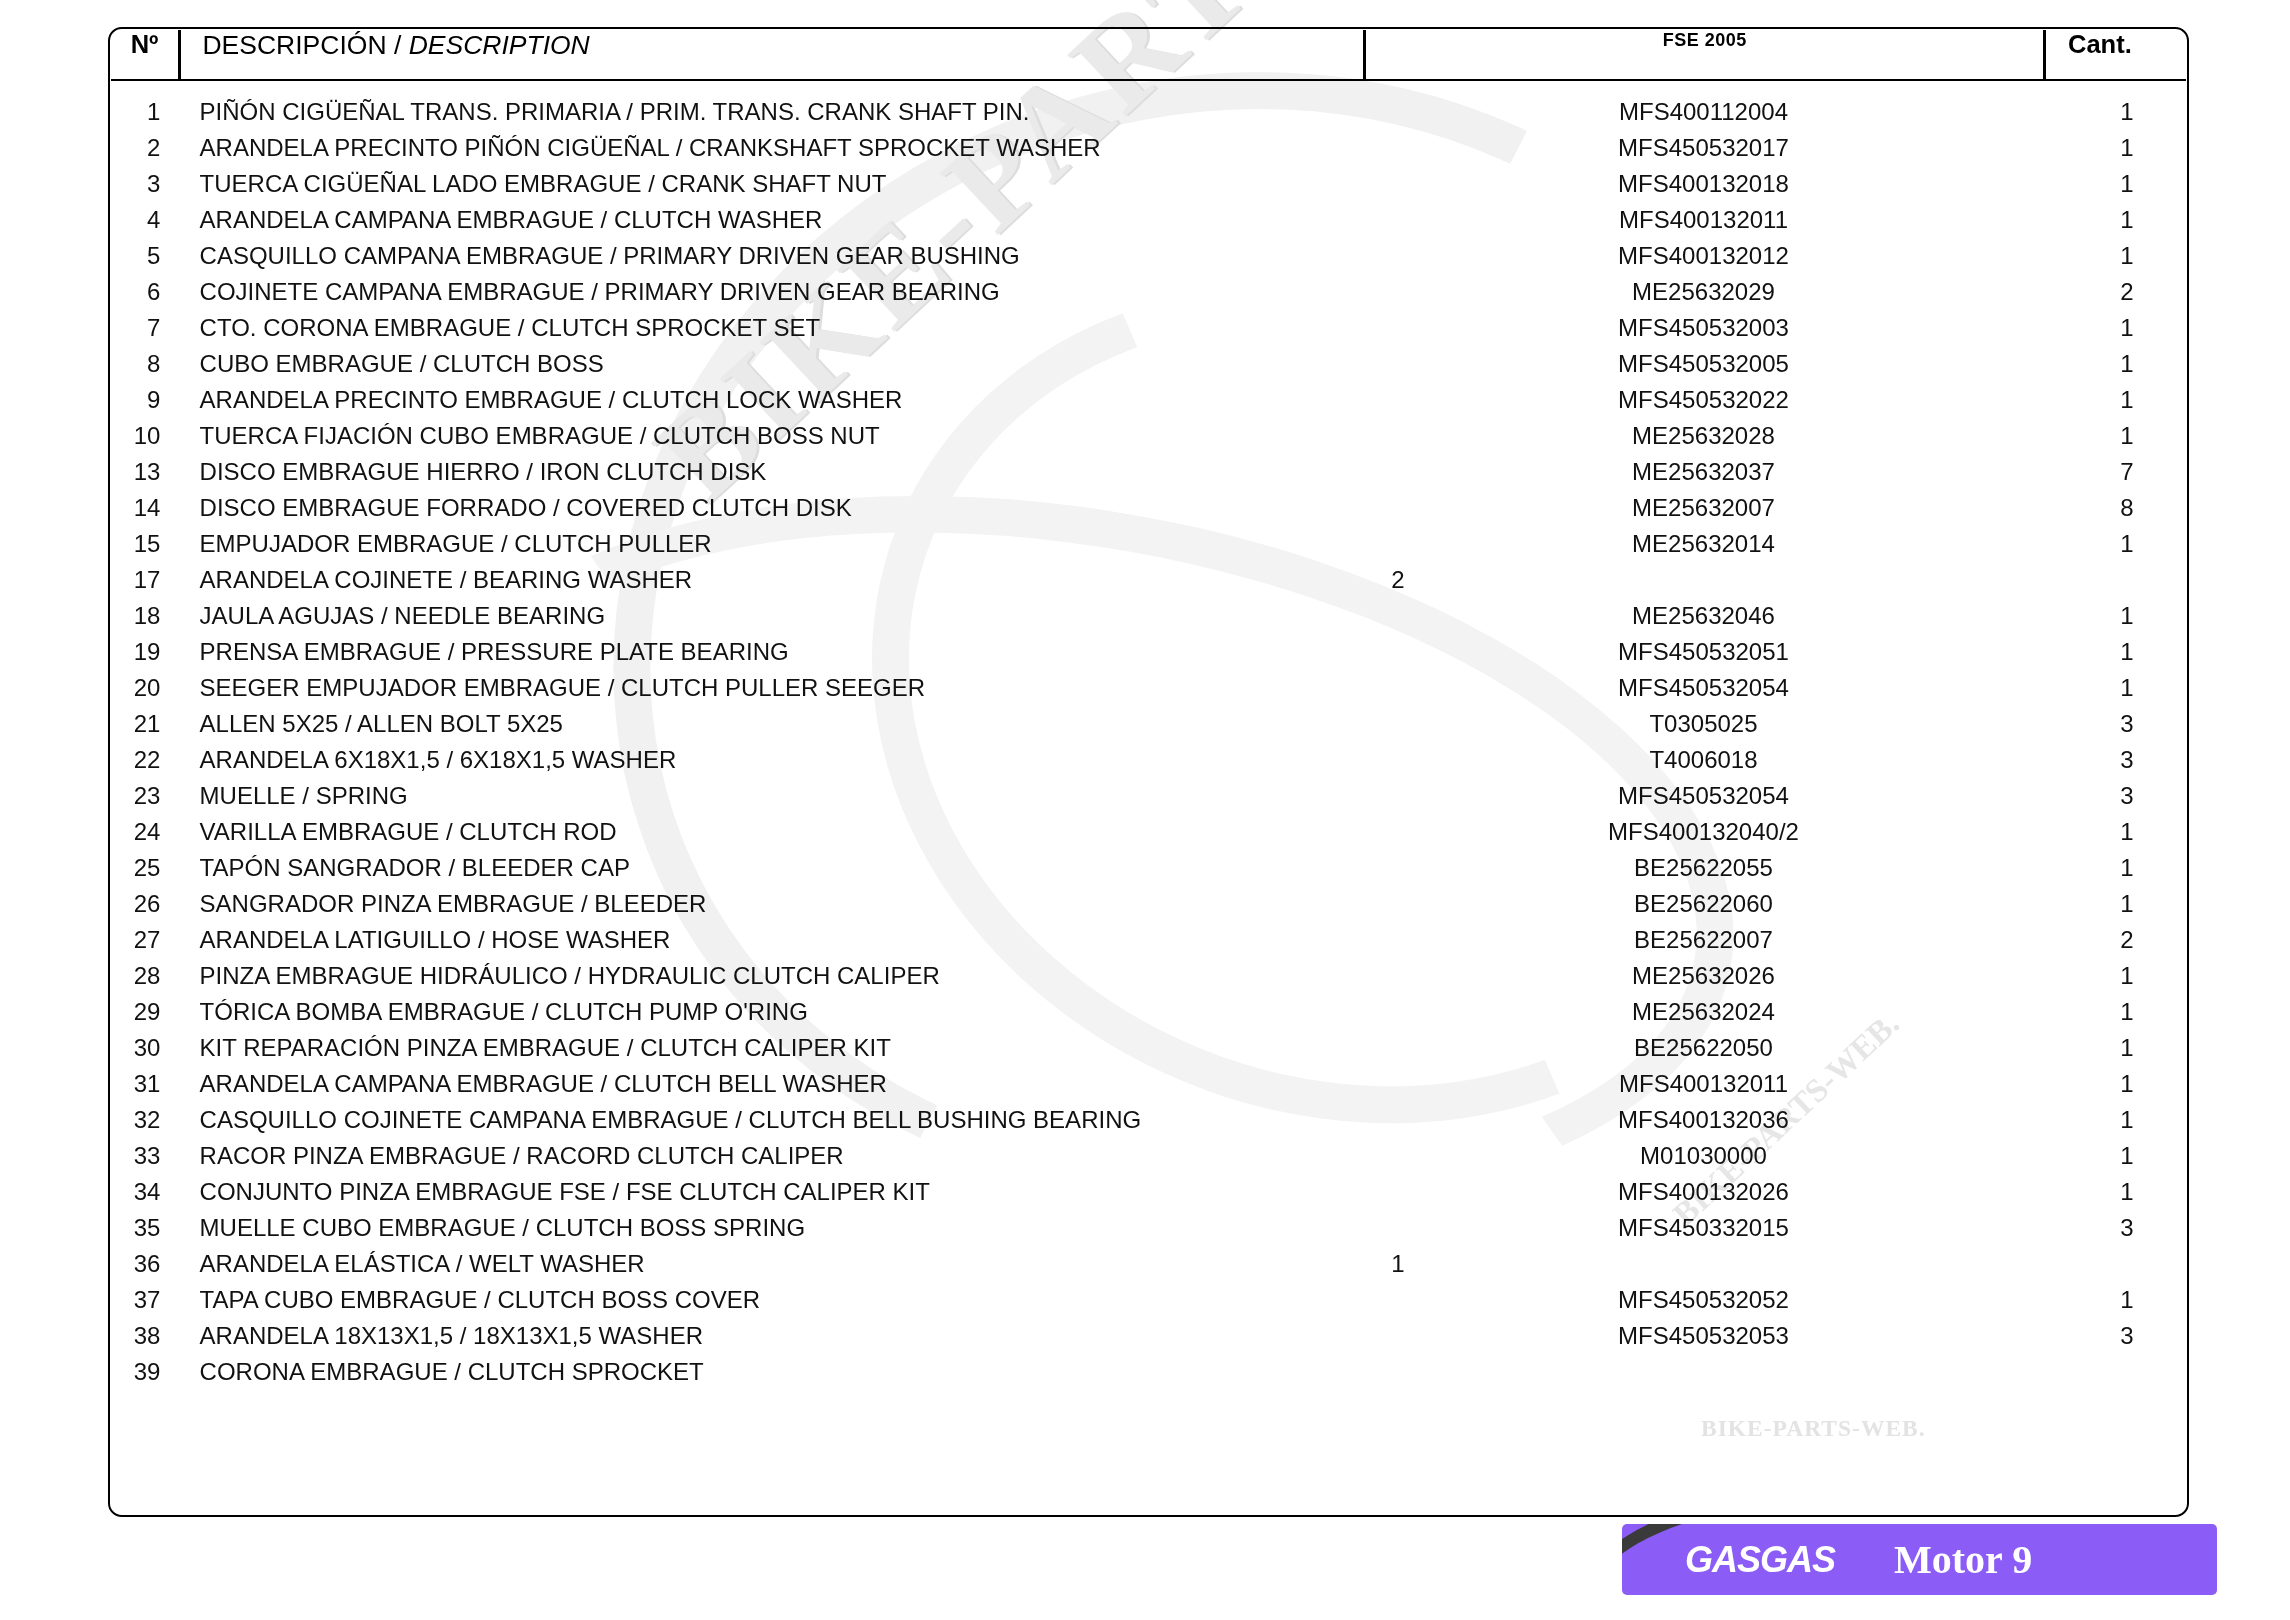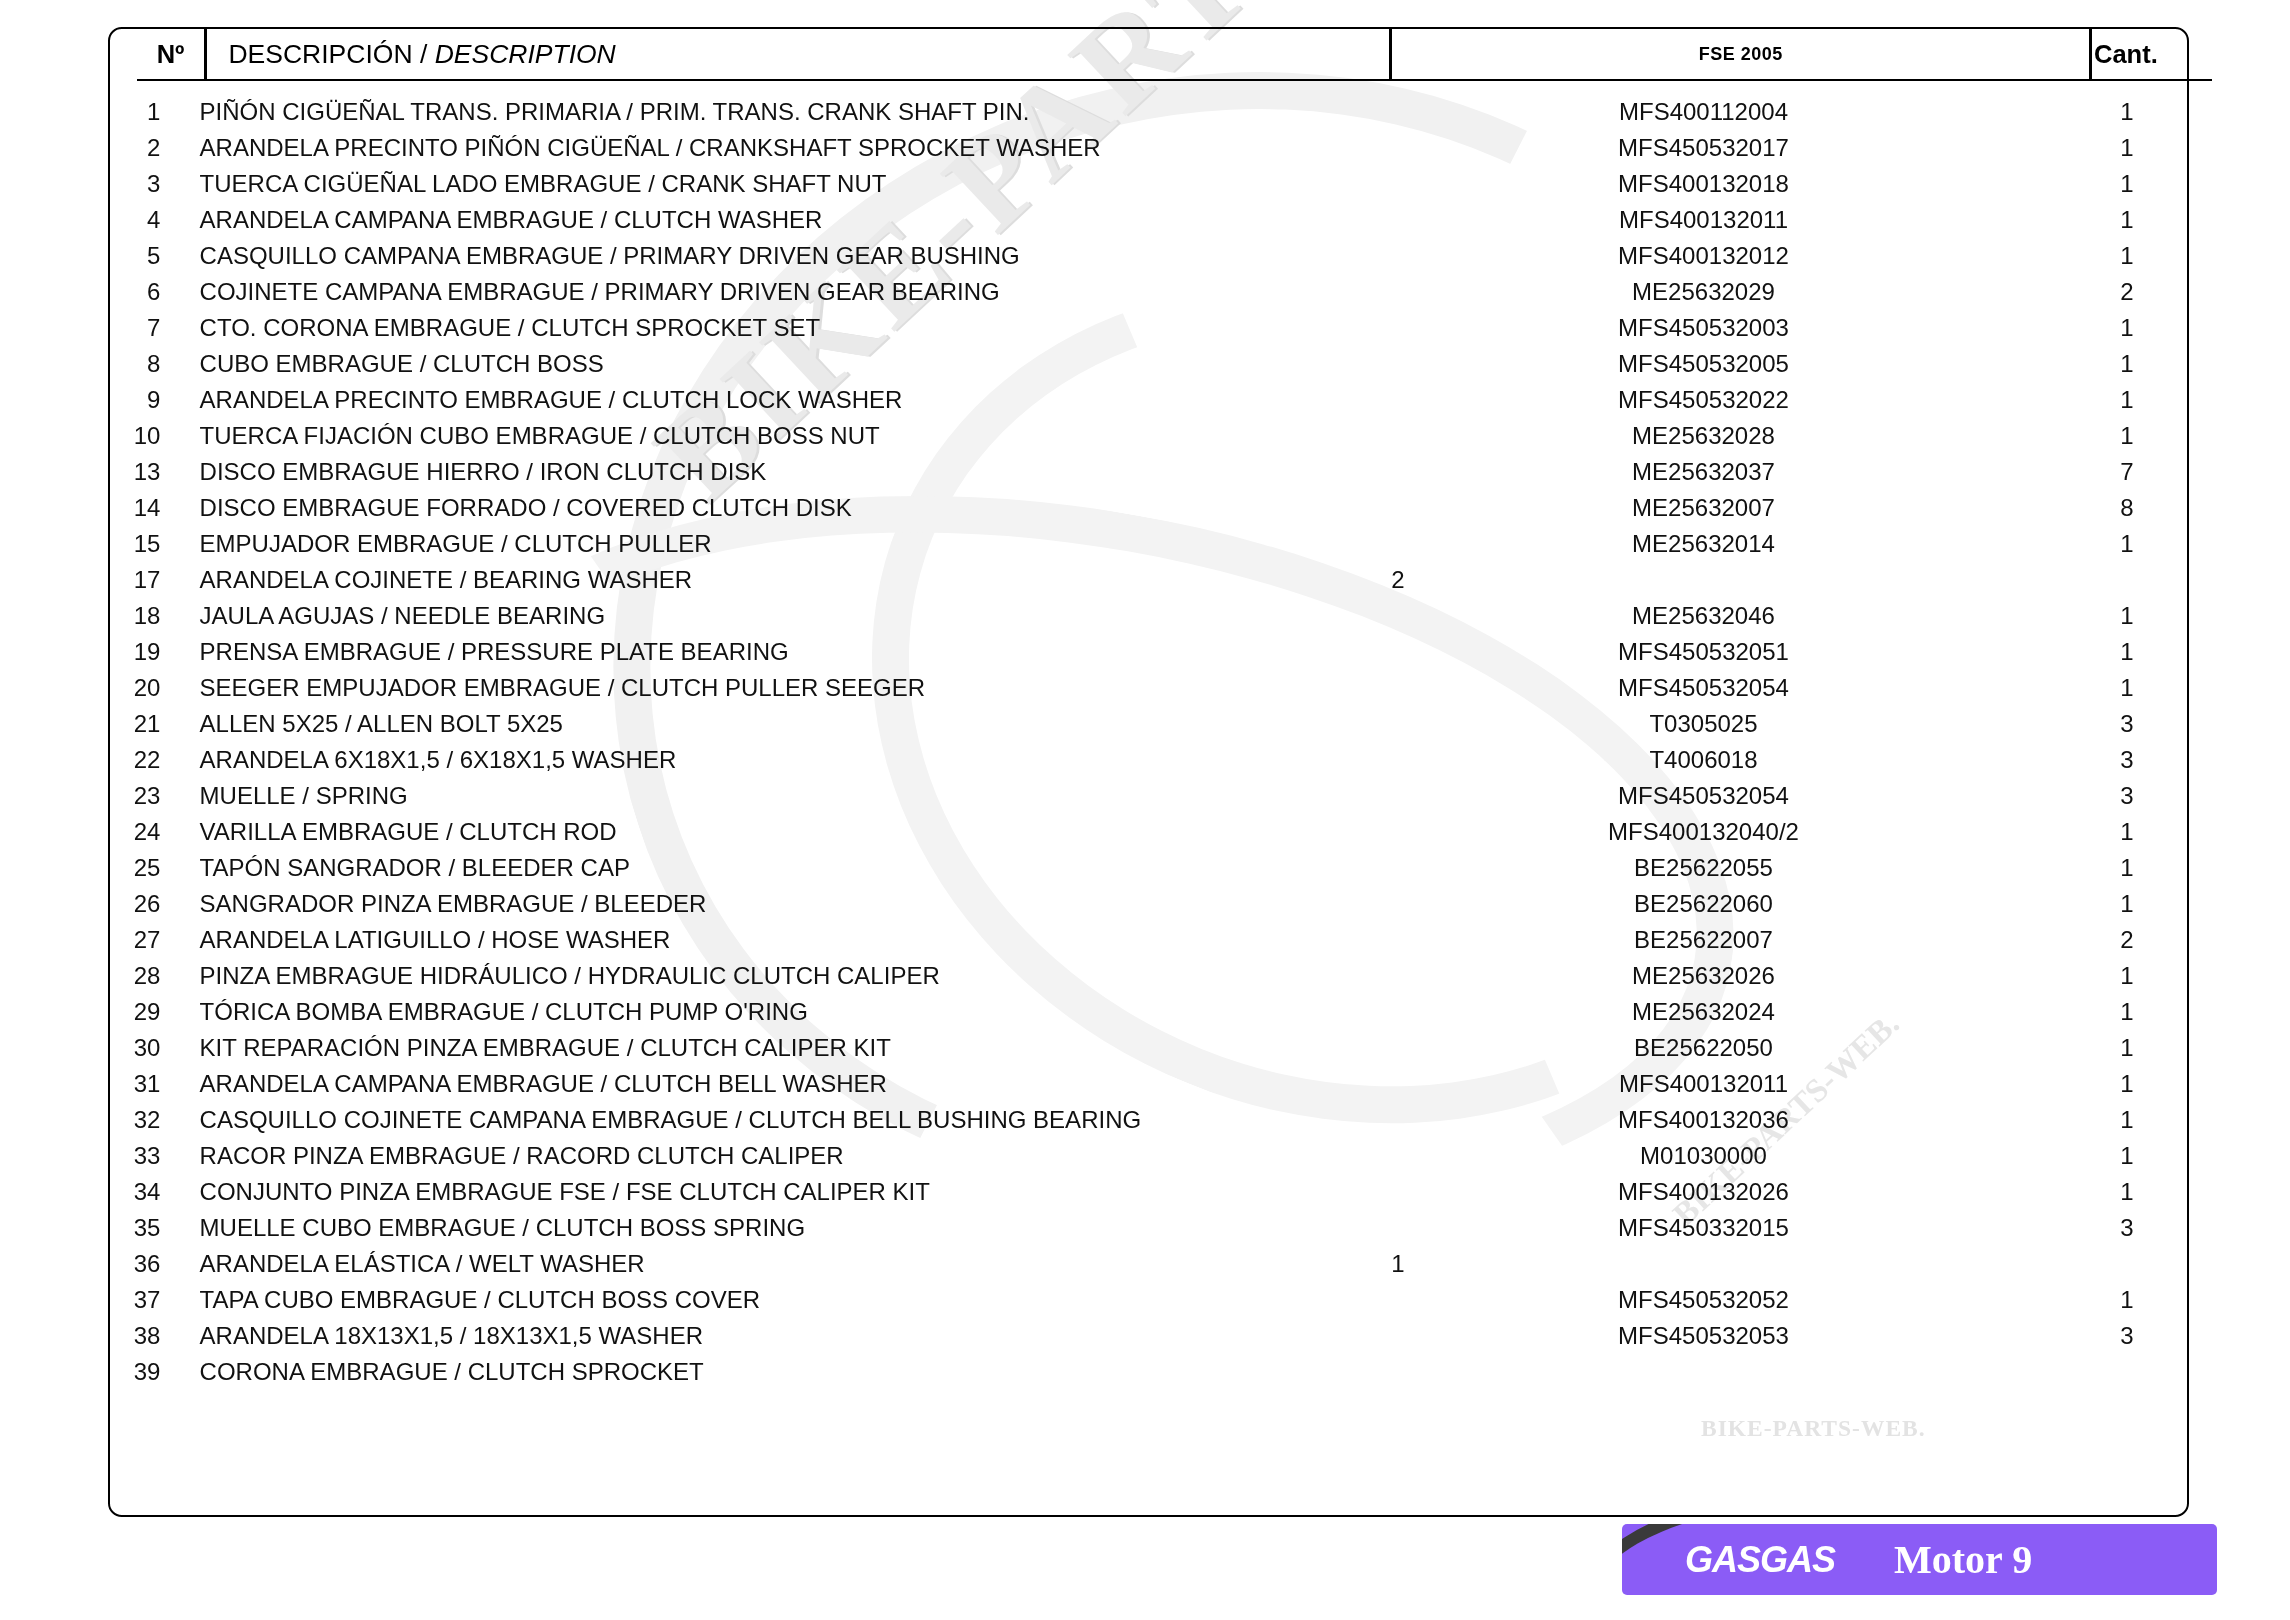--- a/index.html
+++ b/index.html
@@ -102,24 +102,22 @@
 
   
   .table-header {
     position: absolute;
     left: 111px;
     top: 30px;
     width: 2075px;
     height: 51px;
     z-index: 3;
     display: flex;
-    align-items: center;
     border-bottom: 2.9px solid #000;
     box-sizing: border-box;
-    margin-left: 26px;
   }
   .hdr-num {
     width: 67px;
     text-align: center;
     font-size: 25.5px;
     font-weight: bold;
   }
   .hdr-sep {
     width: 2.9px;
     height: 51px;
@@ -136,21 +134,21 @@
   }
   .hdr-model {
     flex: 1;
     text-align: center;
     font-size: 18px;
     font-weight: bold;
     letter-spacing: 0.5px;
   }
   .hdr-cant {
     width: 118px;
-    padding-left: 2px;
+    padding-left: 22px;
     font-size: 25.5px;
     font-weight: bold;
   }
 
   
   .rows {
     position: absolute;
     left: 111px;
     top: 94px;
     width: 2075px;

